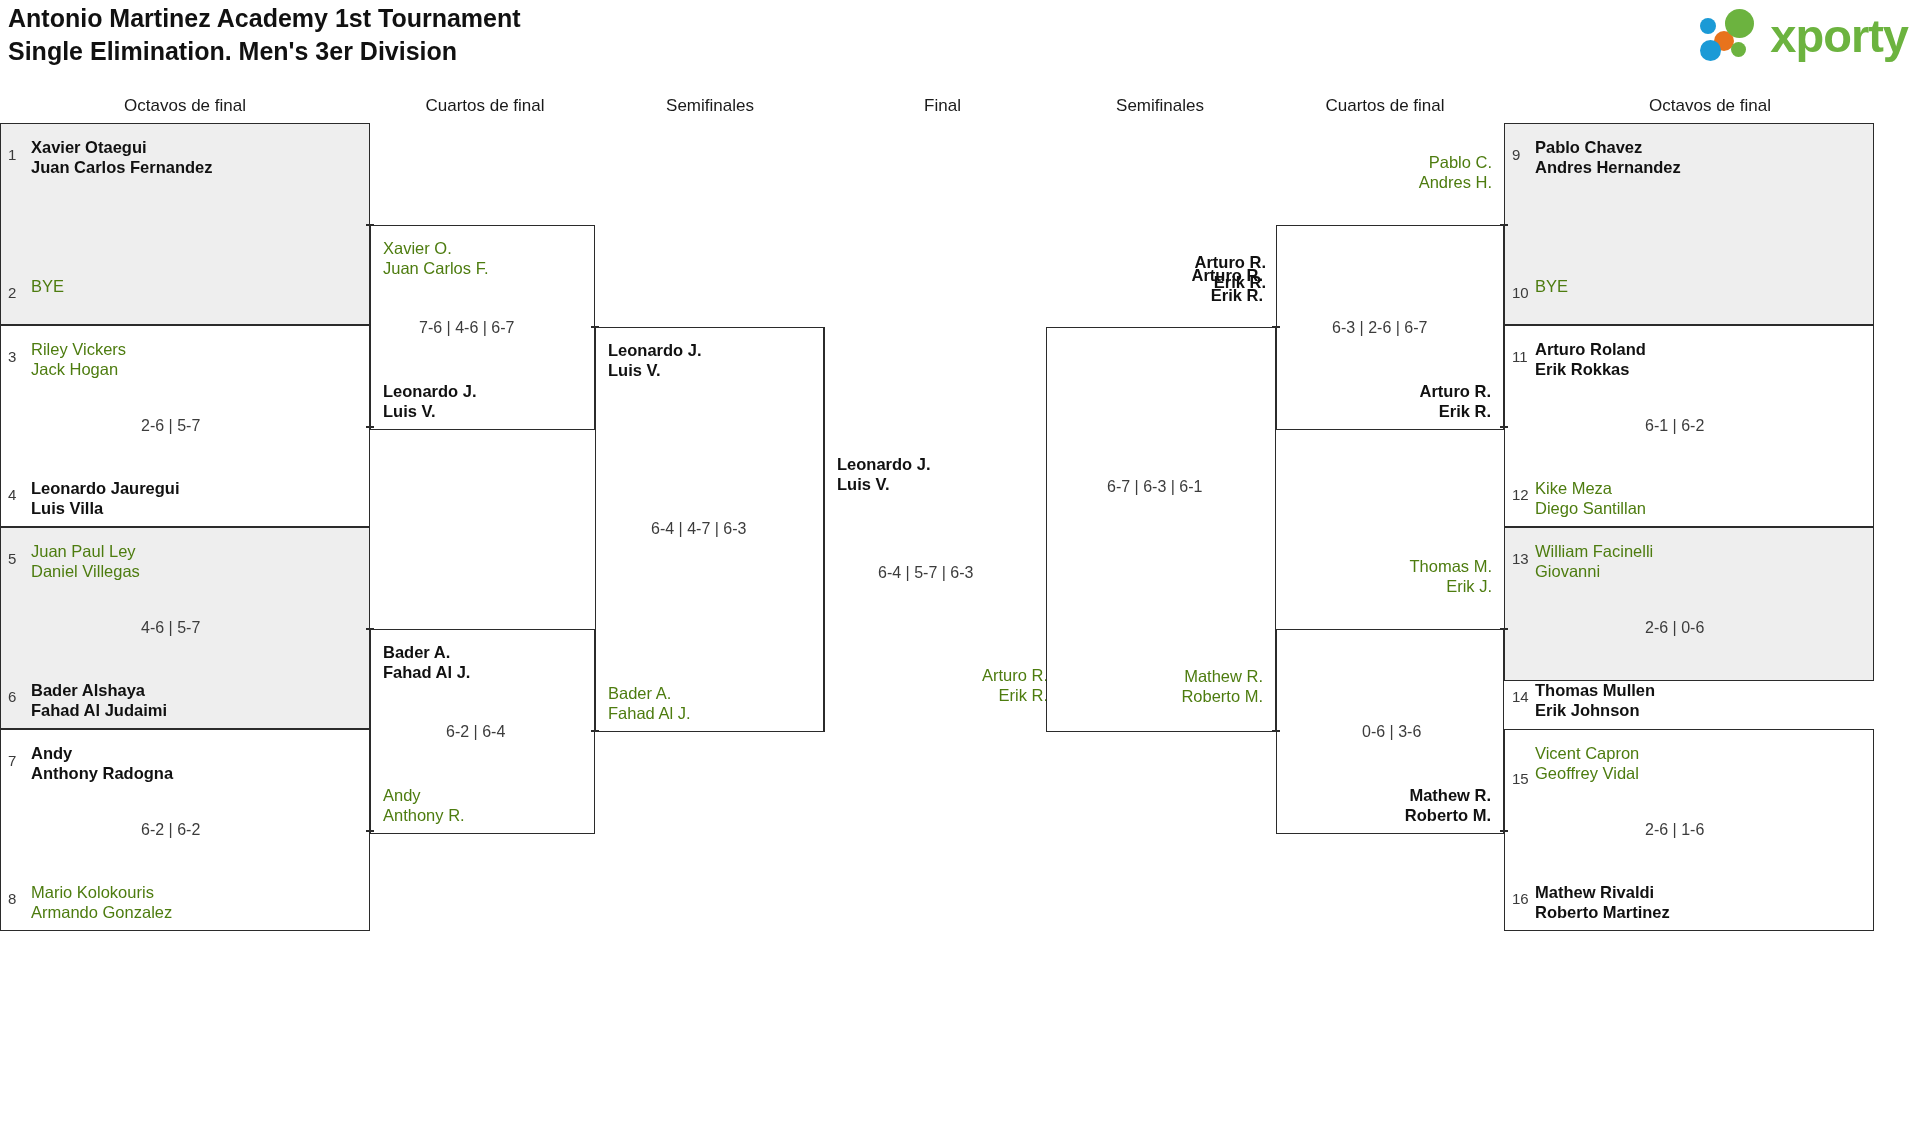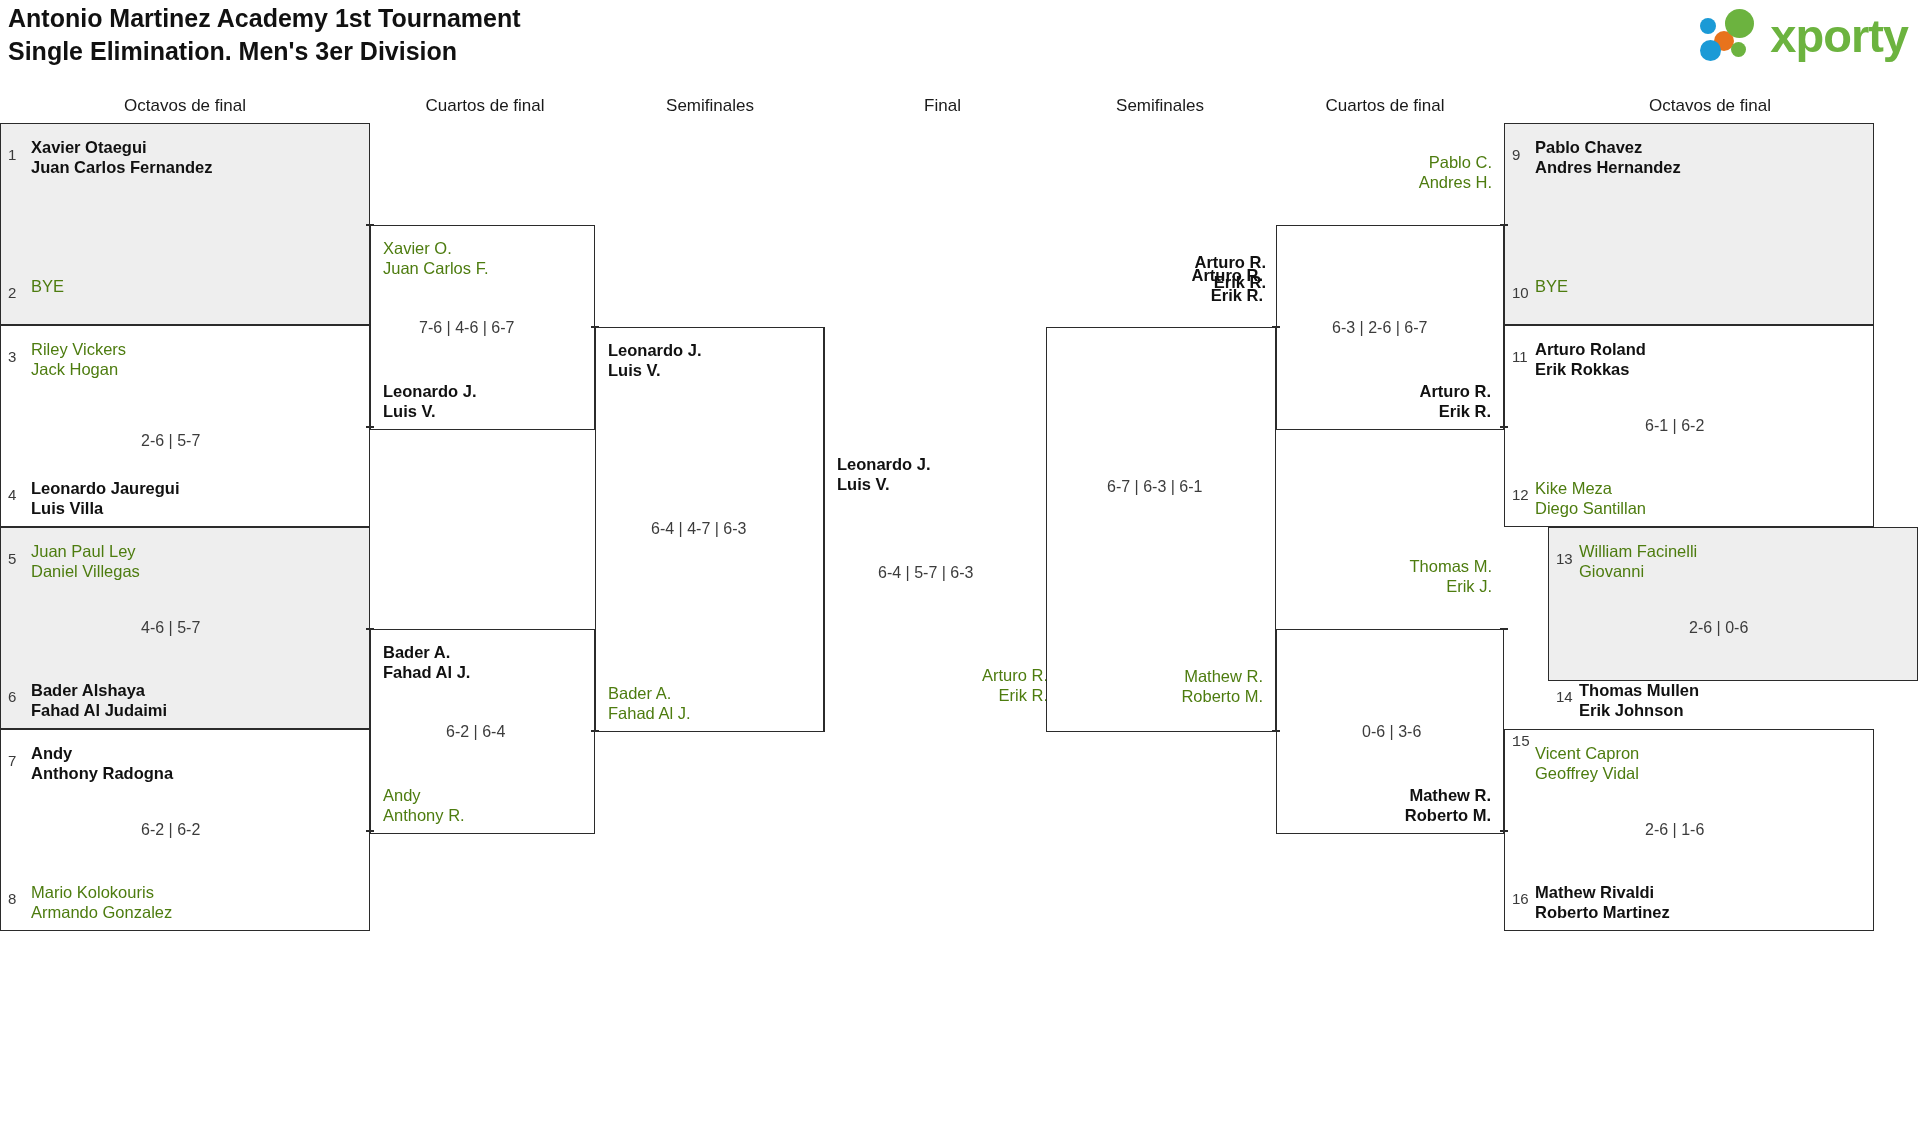--- a/index.html
+++ b/index.html
@@ -92,21 +92,21 @@
     <div class="team al win" style="top:33px;">Juan Carlos Fernandez</div>
     <div class="score" style="left:140px; top:91px;"></div>
     <div class="seed left" style="top:161px;">2</div>
     <div class="team al" style="top:152px;">BYE</div>
   </div>
 
   <div class="mbox" style="left:0px; top:325px; width:370px; height:202px;">
     <div class="seed left" style="top:23px;">3</div>
     <div class="team al" style="top:13px;">Riley Vickers</div>
     <div class="team al" style="top:33px;">Jack Hogan</div>
-    <div class="score" style="left:140px; top:106px;">2-6 | 5-7</div>
+    <div class="score" style="left:140px; top:91px;">2-6 | 5-7</div>
     <div class="seed left" style="top:161px;">4</div>
     <div class="team al win" style="top:152px;">Leonardo Jauregui</div>
     <div class="team al win" style="top:172px;">Luis Villa</div>
   </div>
 
   <div class="mbox shaded" style="left:0px; top:527px; width:370px; height:202px;">
     <div class="seed left" style="top:23px;">5</div>
     <div class="team al" style="top:13px;">Juan Paul Ley</div>
     <div class="team al" style="top:33px;">Daniel Villegas</div>
     <div class="score" style="left:140px; top:91px;">4-6 | 5-7</div>
@@ -196,31 +196,31 @@
   </div>
   <div class="mbox" style="left:1504px; top:325px; width:370px; height:202px;">
     <div class="seed left" style="top:23px;">11</div>
     <div class="team al win" style="top:13px;">Arturo Roland</div>
     <div class="team al win" style="top:33px;">Erik Rokkas</div>
     <div class="score" style="left:140px; top:91px;">6-1 | 6-2</div>
     <div class="seed left" style="top:161px;">12</div>
     <div class="team al" style="top:152px;">Kike Meza</div>
     <div class="team al" style="top:172px;">Diego Santillan</div>
   </div>
-  <div class="mbox shaded" style="left:1504px; top:527px; width:370px; height:154px;margin-left:44px;">
+  <div class="mbox shaded" style="left:1504px; top:527px; width:370px; height:154px;">
     <div class="seed left" style="top:23px;">13</div>
     <div class="team al" style="top:13px;">William Facinelli</div>
     <div class="team al" style="top:33px;">Giovanni</div>
     <div class="score" style="left:140px; top:91px;">2-6 | 0-6</div>
     <div class="seed left" style="top:161px;">14</div>
     <div class="team al win" style="top:152px;text-align:center;">Thomas Mullen</div>
     <div class="team al win" style="top:172px;">Erik Johnson</div>
   </div>
   <div class="mbox" style="left:1504px; top:729px; width:370px; height:202px;">
-    <div class="seed left" style="top:5px;font-family:Liberation Mono, monospace;">15</div>
+    <div class="seed left" style="top:41px;">15</div>
     <div class="team al" style="top:13px;">Vicent Capron</div>
     <div class="team al" style="top:33px;">Geoffrey Vidal</div>
     <div class="score" style="left:140px; top:91px;">2-6 | 1-6</div>
     <div class="seed left" style="top:161px;">16</div>
     <div class="team al win" style="top:152px;">Mathew Rivaldi</div>
     <div class="team al win" style="top:172px;">Roberto Martinez</div>
   </div>
 
   <div class="hline" style="left:366px; top:224px; width:8px;"></div>
   <div class="hline" style="left:366px; top:426px; width:8px;"></div>

